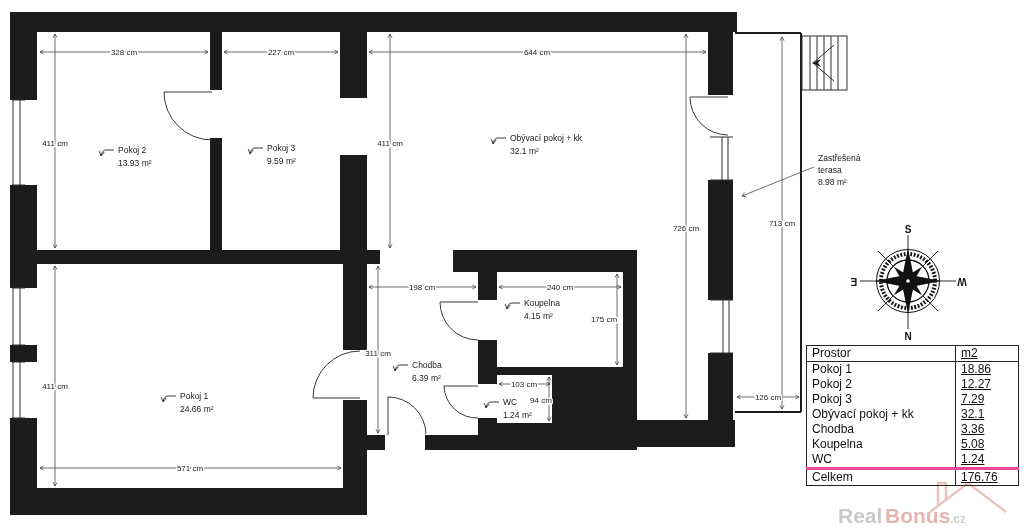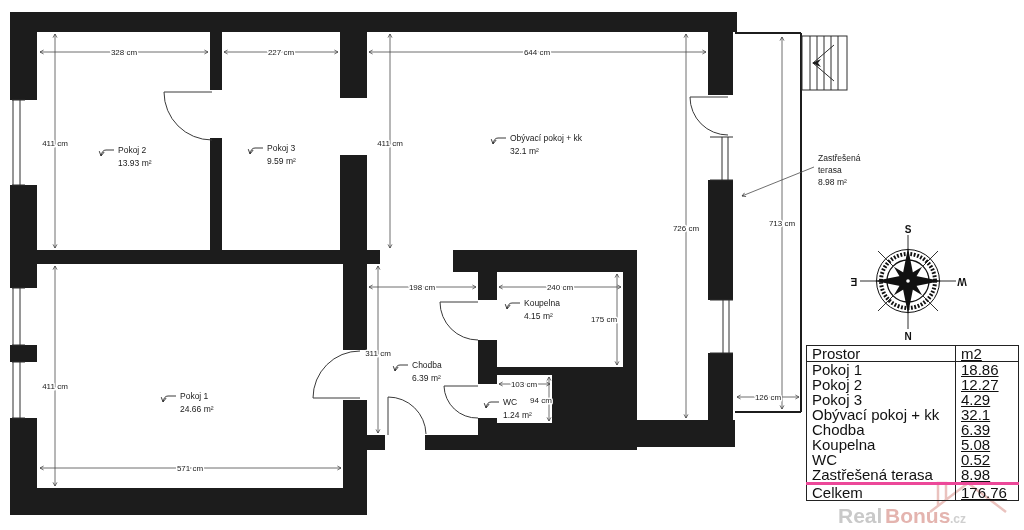--- a/index.html
+++ b/index.html
@@ -11,21 +11,21 @@
   .door{stroke:#3a3a3a;stroke-width:1;fill:none;}
   .dimline{stroke:#4a4a4a;stroke-width:0.8;fill:none;}
   .dt{font:8px "Liberation Sans",sans-serif;fill:#1a1a1a;text-anchor:middle;
       paint-order:stroke;stroke:#ffffff;stroke-width:3px;stroke-linejoin:round;}
   .rl{font:8.5px "Liberation Sans",sans-serif;fill:#1a1a1a;paint-order:stroke;stroke:#fff;stroke-width:2.5px;stroke-linejoin:round;}
   .cl{font:bold 10px "Liberation Sans",sans-serif;fill:#111;text-anchor:middle;}
   .wm1{font:bold 21px "Liberation Sans",sans-serif;fill:#c9c9c9;}
   .wm2{font:bold 21px "Liberation Sans",sans-serif;fill:#e4b4af;}
   .wm3{font:bold 12px "Liberation Sans",sans-serif;fill:#cfcfcf;}
   .tbl{position:absolute;left:806px;top:345px;}
-  .tbl table{border-collapse:collapse;border:1px solid #222;font-size:15px;color:#111;}
+  .tbl table{border-collapse:collapse;border:1px solid #222;font-size:12px;color:#111;}
   .tbl td{padding:0 5px;height:15px;line-height:15px;white-space:nowrap;}
   .tbl td:first-child{width:138px;}
   .tbl td+td{border-left:1px solid #222;width:52px;text-decoration:underline;}
   .tbl tr.hdr td{border-bottom:1px solid #222;}
   .tbl tr.total td{border-top:3px solid #ec4899;}
 </style>
 </head>
 <body>
 
 <svg width="1024" height="530" viewBox="0 0 1024 530">
@@ -286,41 +286,37 @@
     <tr>
           <td>Pokoj 1</td>
           <td>18.86</td>
         </tr>
     <tr>
           <td>Pokoj 2</td>
           <td>12.27</td>
         </tr>
     <tr>
           <td>Pokoj 3</td>
-          <td>4.29</td>
+          <td>7.29</td>
         </tr>
     <tr>
           <td>Obývací pokoj + kk</td>
           <td>32.1</td>
         </tr>
     <tr>
           <td>Chodba</td>
-          <td>6.39</td>
+          <td>3.36</td>
         </tr>
     <tr>
           <td>Koupelna</td>
           <td>5.08</td>
         </tr>
     <tr>
           <td>WC</td>
-          <td>0.52</td>
-        </tr>
-    <tr>
-          <td>Zastřešená terasa</td>
-          <td>8.98</td>
+          <td>1.24</td>
         </tr>
     <tr class="total">
       <td>Celkem</td>
       <td>176.76</td>
     </tr>
   </tbody>
     </table>
 </div>
 
 </body></html>

